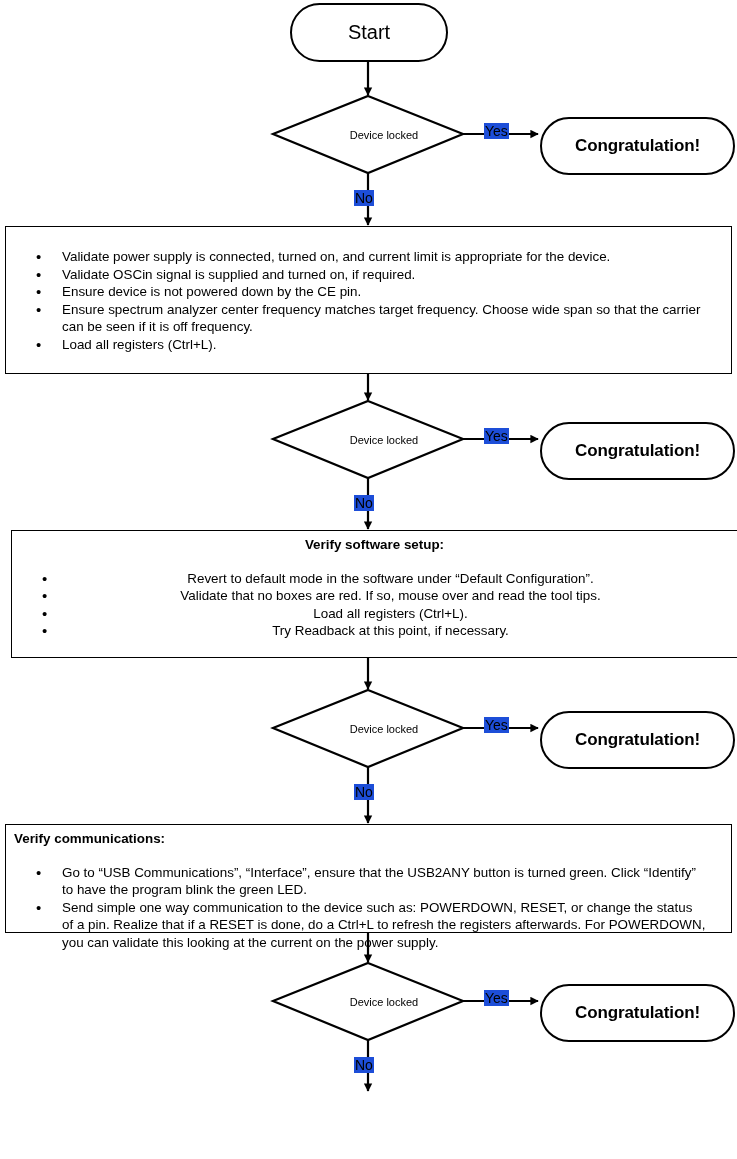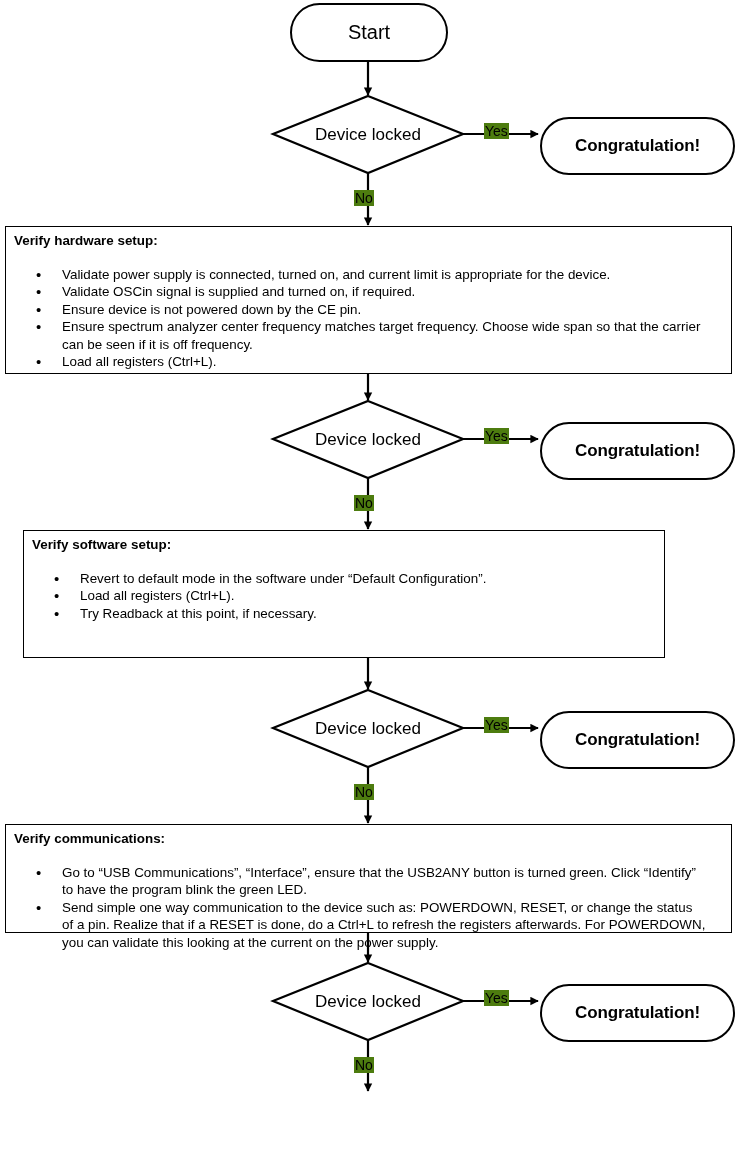--- a/index.html
+++ b/index.html
@@ -19,27 +19,27 @@
     line-height:1.18;
   }
   .terminal.start{font-size:20px;font-weight:400;}
   .terminal.congrats{font-size:17px;font-weight:bold;letter-spacing:-0.1px;margin-top:12px;}
   .terminal.contact{font-size:14px;font-weight:400;}
   .terminal.contact .two-line{display:block;}
 
   
   .diamond{position:absolute;}
   .diamond .dlabel{
-    position:absolute;left:0;top:0;width:100%;height:100%;
+    position:absolute;left:16px;top:0;width:100%;height:100%;
     display:flex;align-items:center;justify-content:center;
-    font-size:17px;
+    font-size:11px;
   }
 
   
-  .elabel{position:absolute;font-size:14px;background:#4d7c0f;padding:0 1px;}
+  .elabel{position:absolute;font-size:14px;background:#1d4ed8;padding:0 1px;}
 
   
   .notebox{
     position:absolute;box-sizing:border-box;
     border:1.6px solid #000;background:#fff;
     padding:5px 8px 5px 8px;
     font-size:13.4px;line-height:1.31;
   }
   .notebox .nb-title{font-weight:bold;margin:0 0 1px 0;}
   .notebox ul{list-style:none;margin:16px;padding:0;}
@@ -130,34 +130,34 @@
     <span>Congratulation!</span>
   </div>
   <div class="terminal congrats" style="left:540px;top:699px;width:195px;height:58px;">
     <span>Congratulation!</span>
   </div>
   <div class="terminal congrats" style="left:540px;top:972px;width:195px;height:58px;">
     <span>Congratulation!</span>
   </div>
 
   <div class="notebox" style="left:5px;top:226px;width:727px;height:148px;">
-    <div class="nb-title">Verify hardware setup:</div>
     <ul>
       <li>Validate power supply is connected, turned on, and current limit is appropriate for the device.</li>
       <li>Validate OSCin signal is supplied and turned on, if required.</li>
       <li>Ensure device is not powered down by the CE pin.</li>
       <li>Ensure spectrum analyzer center frequency matches target frequency. Choose wide span so that the carrier can be seen if it is off frequency.</li>
       <li>Load all registers (Ctrl+L).</li>
     </ul>
   </div>
 
-  <div class="notebox" style="left:23px;top:530px;width:642px;height:128px;">
+  <div class="notebox" style="left:11px;top:530px;width:727px;height:128px;text-align:center;">
     <div class="nb-title">Verify software setup:</div>
     <ul>
       <li>Revert to default mode in the software under “Default Configuration”.</li>
+      <li>Validate that no boxes are red. If so, mouse over and read the tool tips.</li>
       <li>Load all registers (Ctrl+L).</li>
       <li>Try Readback at this point, if necessary.</li>
     </ul>
   </div>
 
   <div class="notebox" style="left:5px;top:824px;width:727px;height:109px;">
     <div class="nb-title">Verify communications:</div>
     <ul>
       <li>Go to “USB Communications”, “Interface”, ensure that the USB2ANY button is turned green. Click “Identify” to have the program blink the green LED.</li>
       <li>Send simple one way communication to the device such as: POWERDOWN, RESET, or change the status of a pin. Realize that if a RESET is done, do a Ctrl+L to refresh the registers afterwards. For POWERDOWN, you can validate this looking at the current on the power supply.</li>

